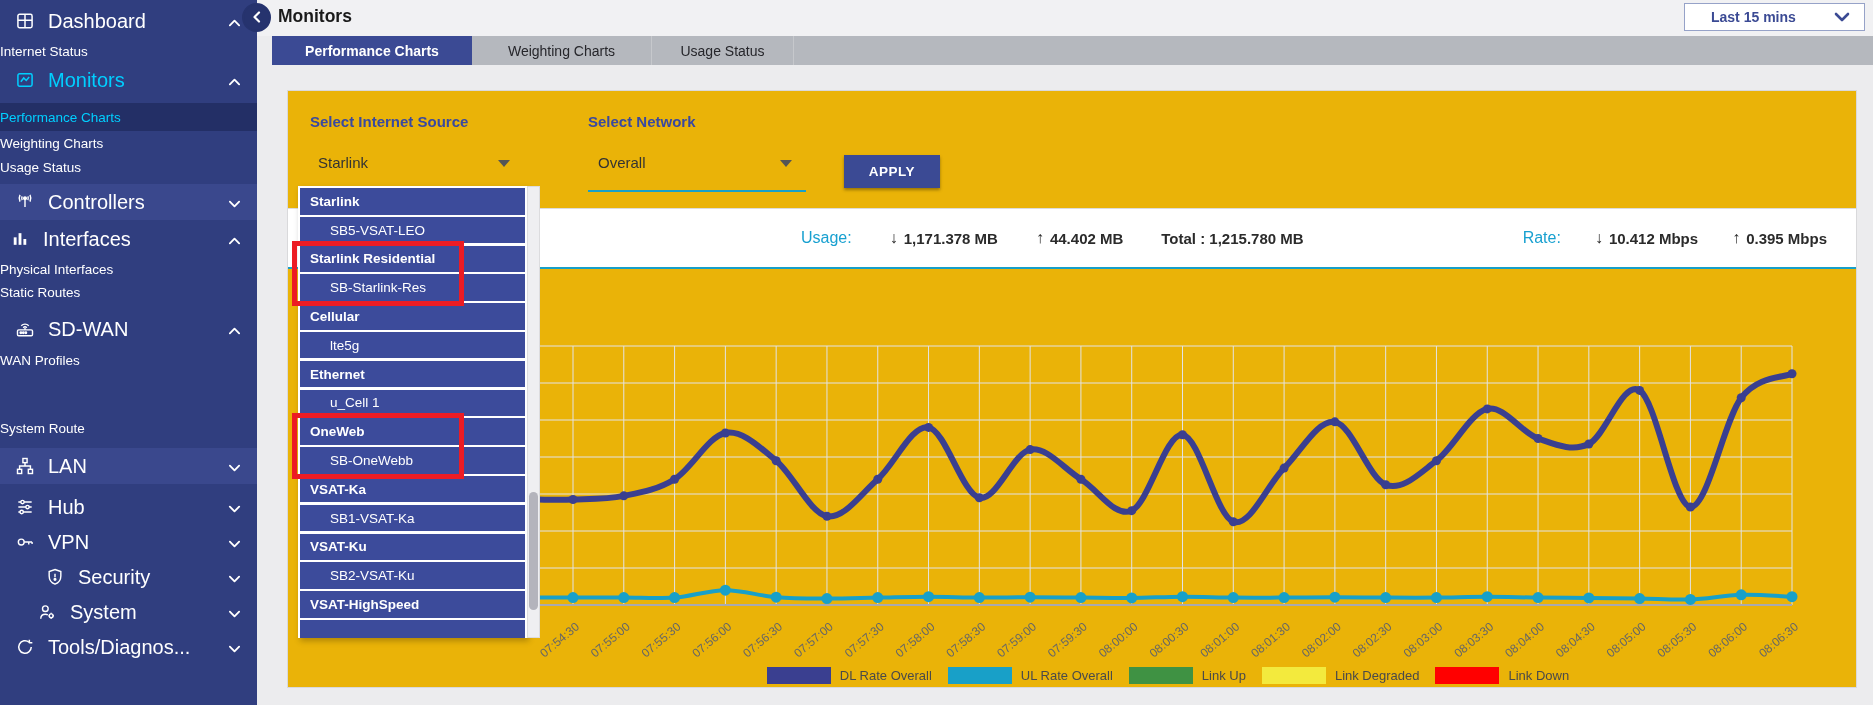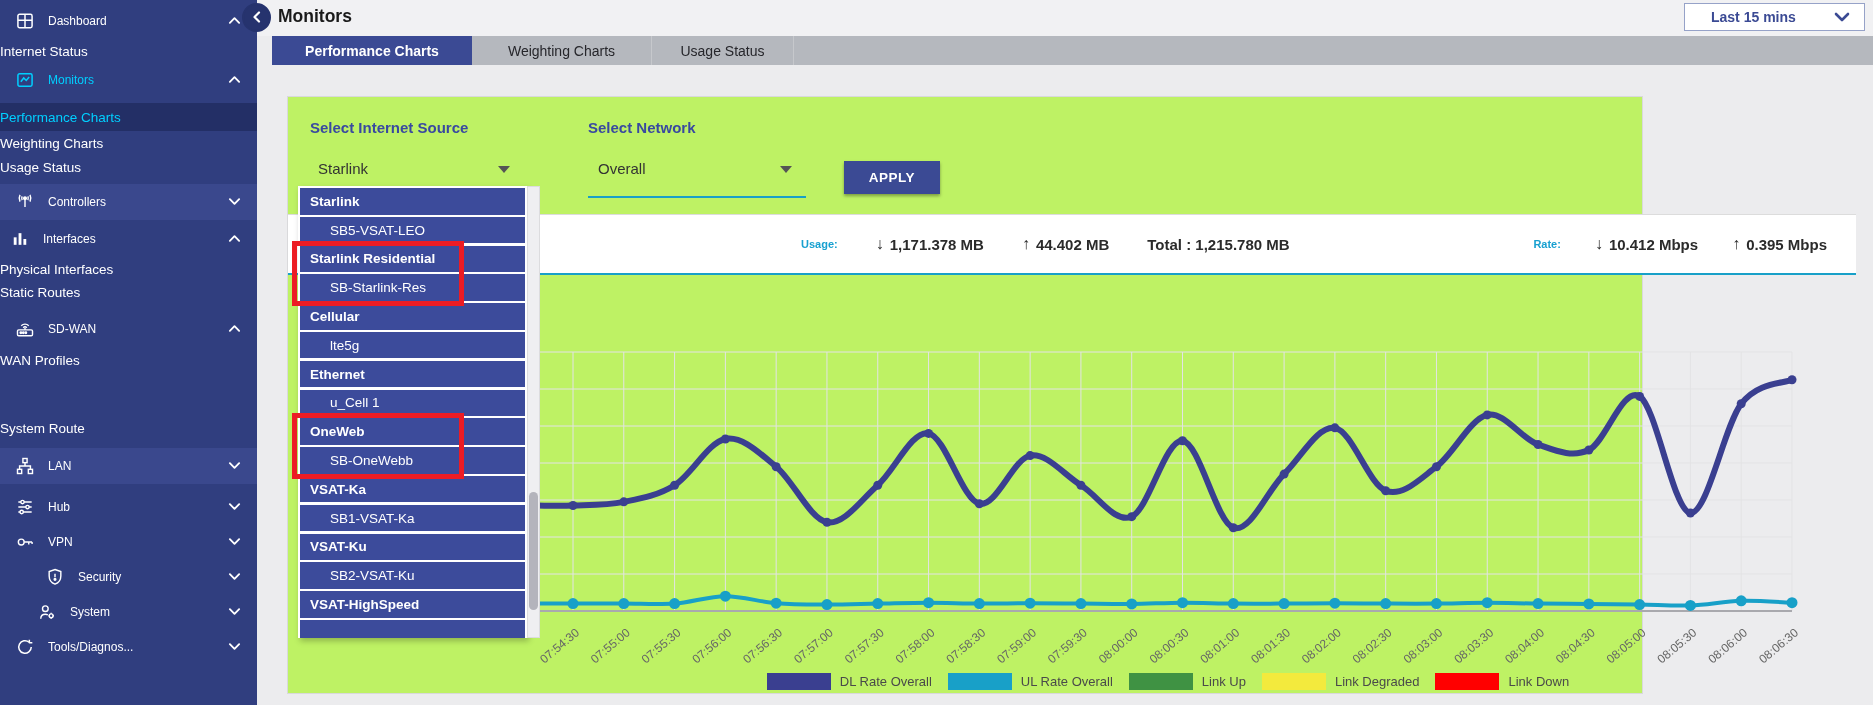--- a/index.html
+++ b/index.html
@@ -2,54 +2,54 @@
 <html><head>
 <meta charset="utf-8">
 <style>
   * { margin:0; padding:0; box-sizing:border-box; }
   html,body { width:1873px; height:705px; overflow:hidden; }
   body { font-family:"Liberation Sans", sans-serif; background:#ececee; position:relative; }
 
   
   .sidebar { position:absolute; left:0; top:0; width:257px; height:705px; background:#303E7F; z-index:5; }
   .side-item { position:absolute; left:0; width:257px; display:flex; align-items:center; color:#fff; cursor:pointer; }
-  .side-item.section { font-size:12px; font-weight:500; padding-left:14px; }
+  .side-item.section { font-size:20px; font-weight:500; padding-left:14px; }
   .side-item.sub { font-size:13.5px; }
   .side-item .icn { width:22px; height:22px; margin-right:12px; display:flex; align-items:center; justify-content:center; flex:0 0 22px; }
   .side-item .chev { position:absolute; right:16px; top:50%; transform:translateY(-50%); }
   .side-item.accent { color:#00CFFF; }
   .side-item.active { background:#232F66; color:#00CFFF; }
   .side-item.band { background:#3A488D; }
 
   
   .topbar { position:absolute; left:257px; top:0; width:1616px; height:36px; background:#f1f1f3; }
   .collapse-btn { position:absolute; left:242px; top:3px; width:29px; height:29px; border-radius:50%; background:#26336E; color:#fff; display:flex; align-items:center; justify-content:center; z-index:6; border:2px solid #26336E; cursor:pointer; }
   .page-title { position:absolute; left:278px; top:6px; font-size:17.5px; font-weight:700; color:#1a1a1a; }
   .time-select { position:absolute; left:1684px; top:3px; width:181px; height:28px; background:#fff; border:1px solid #96A2C8; display:flex; align-items:center; justify-content:space-between; padding:0 14px 0 26px; color:#3B4A94; font-size:14px; font-weight:700; cursor:pointer; }
 
   
   .tabbar { position:absolute; left:272px; top:36px; width:1601px; height:29px; background:#B5B8BE; display:flex; }
   .tab { height:29px; display:flex; align-items:center; justify-content:center; font-size:14px; color:#26262b; cursor:pointer; border-right:1px solid #c6c8cc; }
   .tab.active { background:#3B4A94; color:#fff; font-weight:600; border-right:none; }
   .tab.t1 { width:200px; } .tab.t2 { width:180px; } .tab.t3 { width:142px; }
 
   
-  .card { position:absolute; left:287px; top:96px; width:1356px; height:598px; background:#bef264; border:1px solid #D9D9DB; }
+  .card { position:absolute; left:287px; top:90px; width:1570px; height:598px; background:#eab308; border:1px solid #D9D9DB; }
   .ctl-label { position:absolute; font-size:15px; font-weight:700; color:#3949A0; }
   .sel-value { position:absolute; font-size:15px; color:#333; }
   .caret { position:absolute; width:0; height:0; border-left:6px solid transparent; border-right:6px solid transparent; border-top:7px solid #555; }
   .underline-teal { position:absolute; height:2px; background:#18A0C8; }
   .apply-btn { position:absolute; left:556px; top:64px; width:96px; height:33px; background:#3B4A94; color:#fff; font-size:13.5px; font-weight:700; letter-spacing:0.5px; display:flex; align-items:center; justify-content:center; border:none; box-shadow:0 2px 3px rgba(0,0,0,0.35); cursor:pointer; }
 
   
   .statsbar { position:absolute; left:0; top:117px; width:1568px; height:61px; border-top:1px solid #DCDCDC; border-bottom:2px solid #18A0C8; background:#fff; }
   .stat-group { position:absolute; top:0; height:58px; display:flex; align-items:center; }
   .stat-group.lg { left:513px; gap:38px; }
   .stat-group.rg { right:29px; gap:34px; }
-  .stat-label { color:#18A0D0; font-size:11px; font-weight:700; }
+  .stat-label { color:#18A0D0; font-size:16px; font-weight:400; }
   .stat-val { color:#2B2B2B; font-size:15px; font-weight:700; display:flex; align-items:center; gap:6px; }
   .stat-arrow { font-size:16px; font-weight:700; color:#2B2B2B; }
 
   
   .chart-svg { position:absolute; left:213px; top:210px; }
   .legend-row { position:absolute; left:250px; top:576px; width:1260px; display:flex; justify-content:center; align-items:center; gap:16px; }
   .legend-item { display:flex; align-items:center; gap:9px; }
   .legend-swatch { width:64px; height:17px; }
   .legend-label { font-size:13px; color:#4a4a4a; }
 

